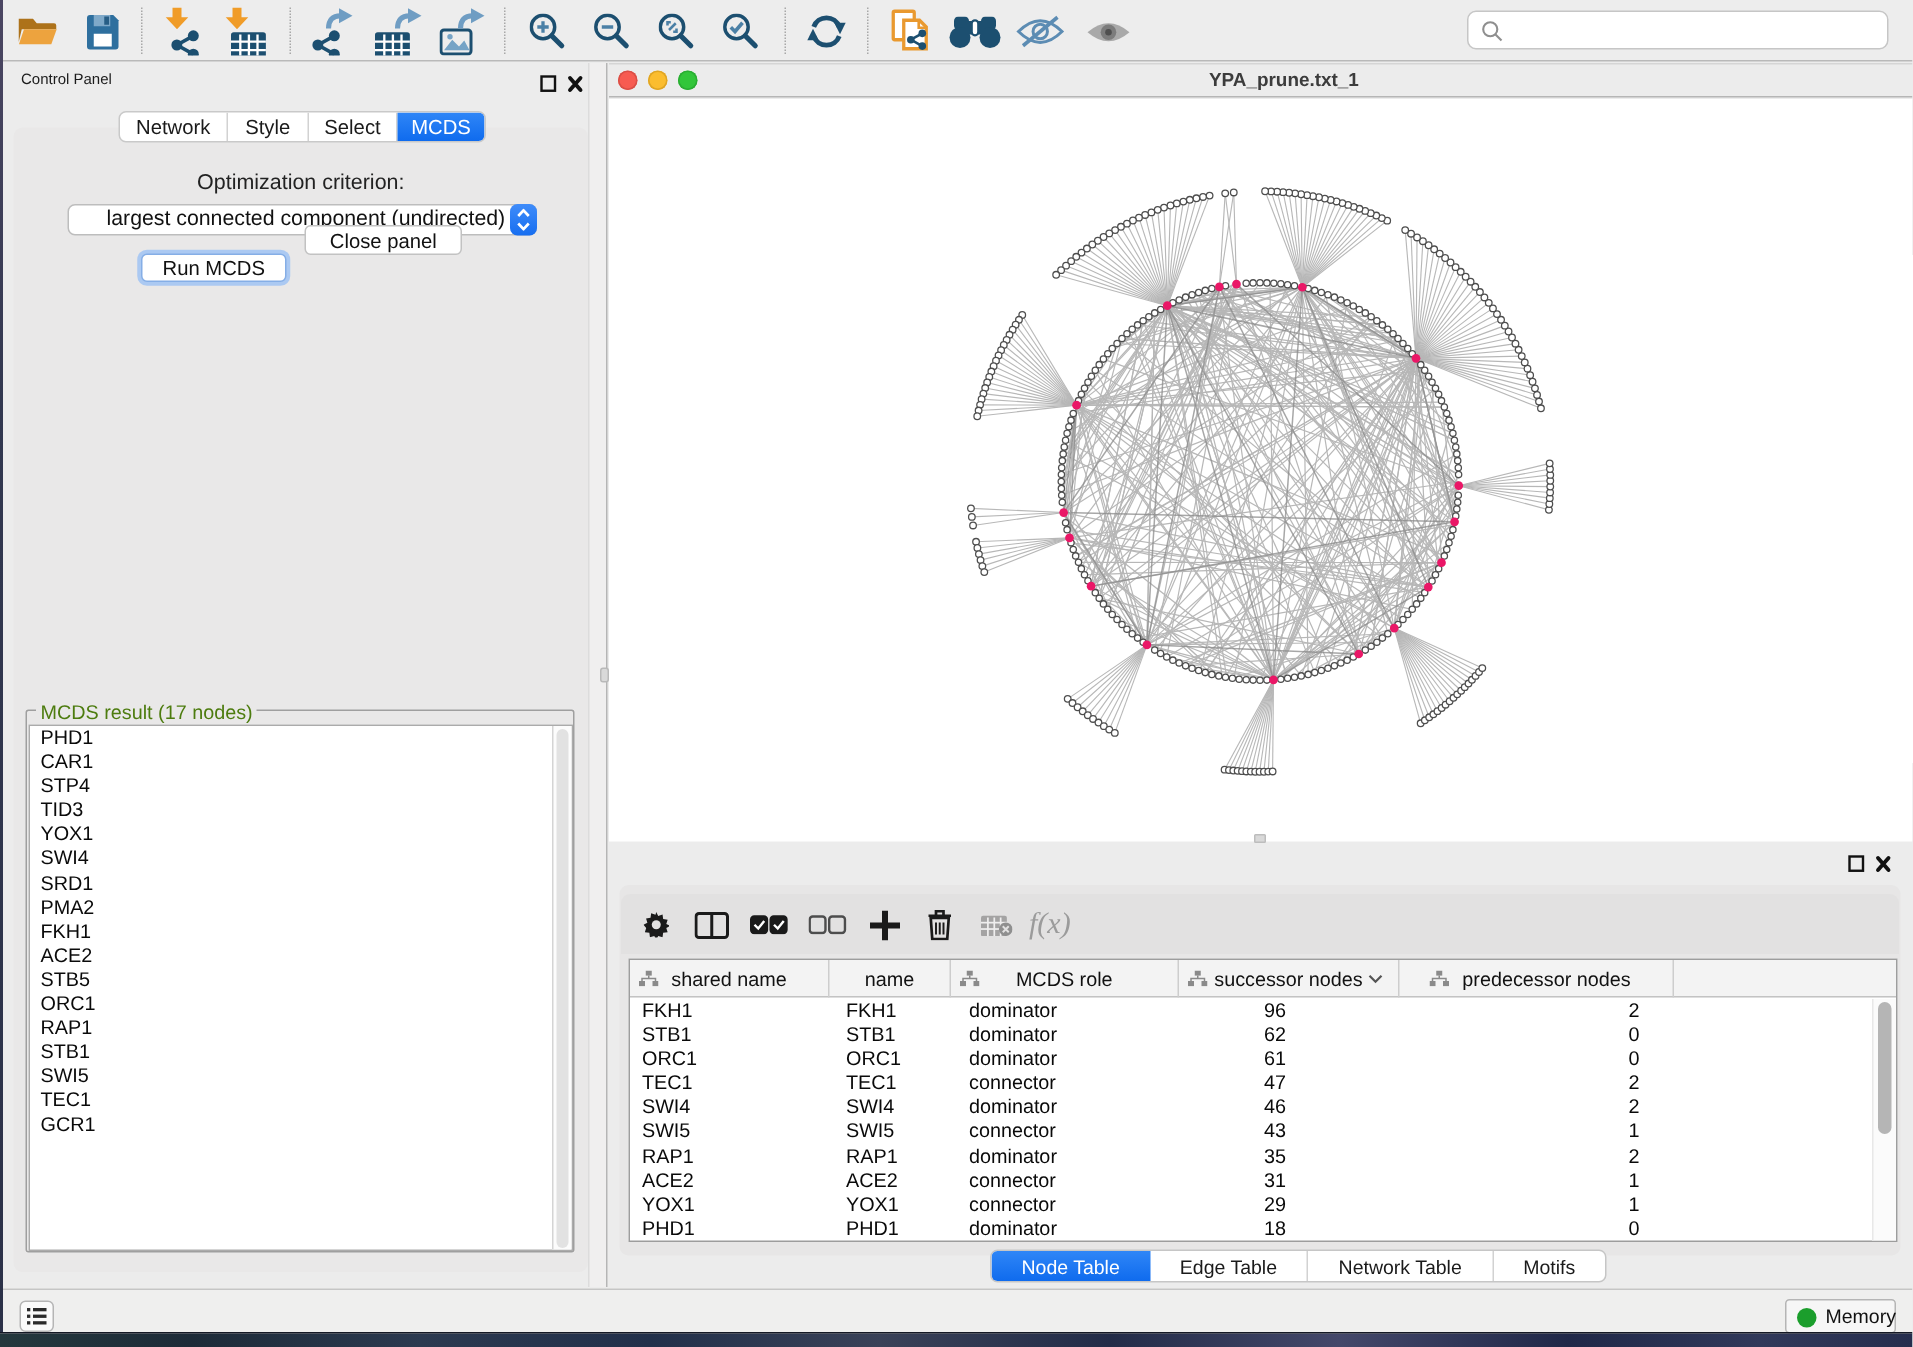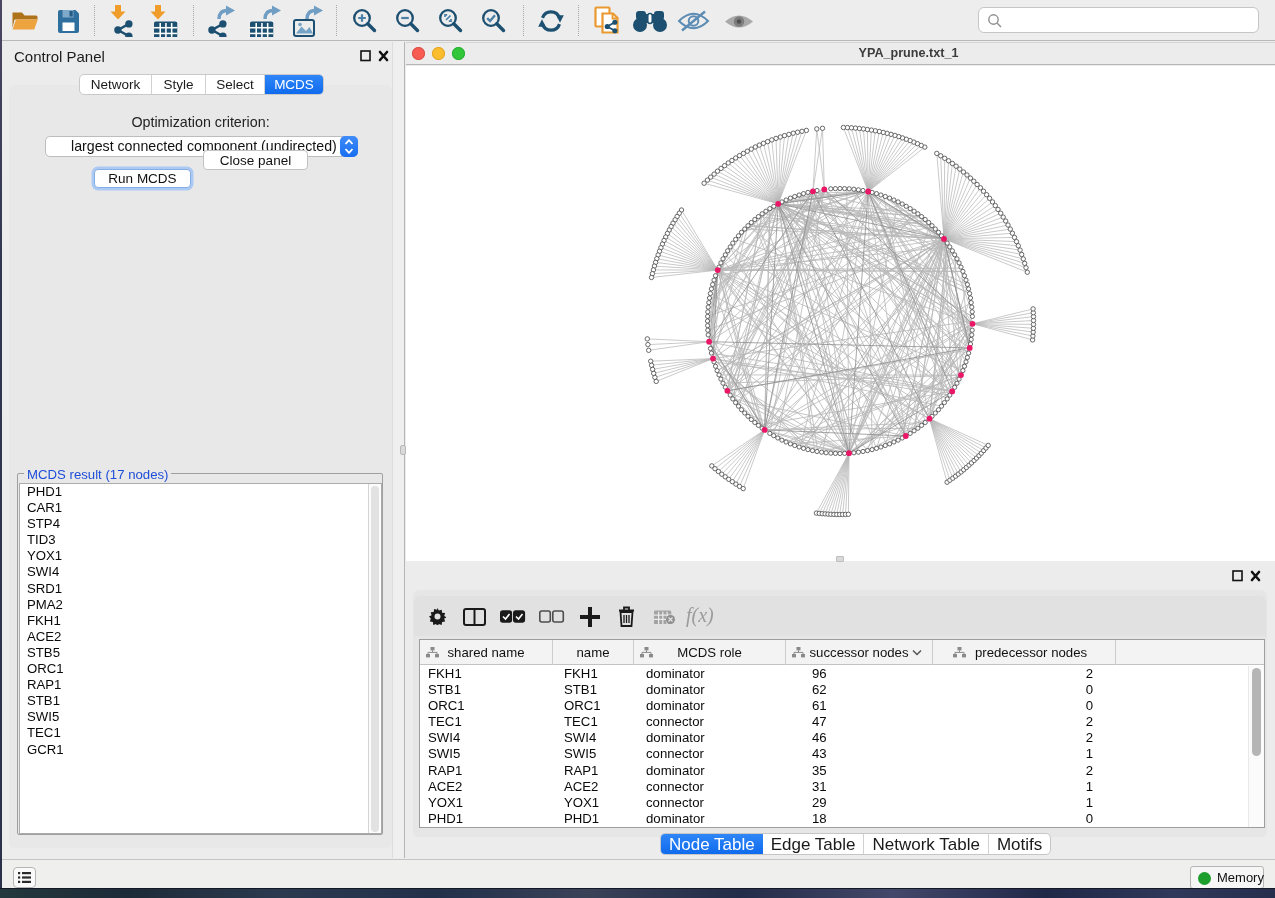--- a/index.html
+++ b/index.html
@@ -3,62 +3,62 @@
 *{margin:0;padding:0;box-sizing:border-box}
 html,body{width:1275px;height:898px;overflow:hidden}
 body{font-family:"Liberation Sans",sans-serif;background:#ececec;position:relative}
 .abs{position:absolute}
 
 #toolbar{left:0;top:0;width:1275px;height:41px;background:#ededed;border-bottom:1px solid #b9b9b9}
 .tsep{position:absolute;top:5px;height:31px;width:0;border-left:1px dotted #a8a8a8}
 #searchbox{position:absolute;left:978px;top:7px;width:281px;height:26px;background:#fff;border:1px solid #c6c6c6;border-radius:6px}
 #searchbox svg{position:absolute;left:8px;top:5px}
 
-#cp-title{left:14px;top:48px;font-size:15px;color:#1c1c1c}
+#cp-title{left:14px;top:48px;font-size:10px;color:#1c1c1c}
 #cp-body{left:9px;top:85px;width:383px;height:763px;background:#e9e8e8;border-radius:6px}
 #cp-tabs{left:79px;top:74px;width:245px;height:21px;display:flex;border:1px solid #c9c9c9;border-radius:5px;background:#fff;overflow:hidden}
 #cp-tabs div{flex:0 0 auto;text-align:center;font-size:13.5px;color:#1a1a1a;line-height:20px;border-right:1px solid #d2d2d2}
 #cp-tabs div:last-child{border-right:none;background:linear-gradient(#2f86f7,#0f6bee);color:#fff}
 #optlabel{left:9px;top:114px;width:383px;text-align:center;font-size:14.3px;color:#222}
 #dropdown{left:45px;top:136px;width:313px;height:21px;background:#fff;border:1px solid #bdbdbd;border-radius:5px;font-size:14.2px;color:#111;line-height:19px;padding-left:25px}
 #dd-step{position:absolute;right:-1px;top:-1px;width:18px;height:21px;border-radius:5px;background:linear-gradient(#3f8cfa,#176ef0)}
 .btn{background:#fff;border:1px solid #c2c2c2;border-radius:4px;font-size:13.5px;color:#111;text-align:center}
 #btn-run{left:94px;top:169px;width:97px;height:19px;line-height:18px;box-shadow:0 0 0 2.5px #abc9f2;border-color:#85aee6}
 #btn-close{left:203px;top:168px;width:105px;height:20px;line-height:19px}
 #fieldset{left:17px;top:473px;width:366px;height:362px;border:1px solid #9f9f9f;border-radius:2px}
-#fs-legend{position:absolute;left:6px;top:-7px;background:#e9e8e8;padding:0 3px;font-size:13.2px;color:#1d4ed8}
+#fs-legend{position:absolute;left:6px;top:-7px;background:#e9e8e8;padding:0 3px;font-size:13.2px;color:#4d7c0f}
 #mlist{position:absolute;left:1px;top:9px;width:363px;height:351px;background:#fff;border:1px solid #ababab}
 #mlist .it{padding-left:7px;font-size:13.2px;color:#0a0a0a;height:16.1px;line-height:16.1px}
 #mlist-sb{position:absolute;right:0;top:0;width:13px;height:100%;border-left:1px solid #d4d4d4;background:#fcfcfc}
 #mlist-sb i{position:absolute;left:2px;top:2px;width:8px;height:346px;background:#e2e2e2;border-radius:4px}
 
 #splitter{left:392px;top:42px;width:13px;height:816px;background:#f0efef;border-left:1px solid #dcdcdc;border-right:1px solid #b5b5b5}
 #grip{position:absolute;left:7px;top:403px;width:6px;height:10px;background:#d9d9d9;border:1px solid #b9b9b9;border-radius:2px}
 
 #net-title{left:406px;top:42px;width:869px;height:23px;background:#ececec;border-bottom:1px solid #b6b6b6;border-top:1px solid #d5d5d5}
 .tl{position:absolute;top:47px;width:13px;height:13px;border-radius:50%}
-#net-name{left:806px;top:46px;width:205px;text-align:center;font-size:12.6px;font-weight:bold;color:#3c3c3c}
+#net-name{left:806px;top:46px;width:205px;font-size:12.6px;font-weight:bold;color:#3c3c3c}
 #canvas{left:406px;top:66px;width:869px;height:495px;background:#fff}
 #hgrip{left:836px;top:556px;width:8px;height:6px;background:#d9d9d9;border:1px solid #bdbdbd;border-radius:1px}
 
 #tp-title{left:415px;top:598px;font-size:13px;color:#1c1c1c}
 #tp-body{left:413px;top:590px;width:854px;height:247px;background:#e7e6e6;border-radius:6px}
 #tp-toolbar{position:absolute;left:1px;top:6px;width:852px;height:40px;background:#e2e1e1;border-radius:6px 6px 0 0}
 #tbl{left:419px;top:639px;width:846px;height:189px;background:#fff;border:1px solid #9d9d9d}
 #tbl-head{position:absolute;left:0;top:0;width:844px;height:25px;background:#f3f3f3;border-bottom:1px solid #c3c3c3;font-size:13.2px;color:#111}
 .hc{position:absolute;top:0;height:25px;border-right:1px solid #cdcdcd;text-align:center;line-height:25px}
 .hic{position:absolute;top:7px;left:6px}
 .rows{position:absolute;left:0;top:26px;width:828px;font-size:13.2px;color:#0a0a0a}
 .row{height:16.1px;line-height:16.1px;position:relative}
 .c1{position:absolute;left:8px}.c2{position:absolute;left:144px}.c3{position:absolute;left:226px}
-.c4{position:absolute;width:100px;left:392px;text-align:left}.c5{position:absolute;width:100px;left:573px;text-align:right}
+.c4{position:absolute;width:100px;left:380px;text-align:center}.c5{position:absolute;width:100px;left:573px;text-align:right}
 #tbl-sb{position:absolute;right:0;top:26px;width:16px;height:161px;background:#fbfbfb;border-left:1px solid #e8e8e8}
 #tbl-sb i{position:absolute;left:3px;top:2px;width:9px;height:88px;background:#b5b5b5;border-radius:5px}
 #bottabs{left:660px;top:833px;height:22px;display:flex;border:1px solid #c6c6c6;border-radius:5px;background:#fff;overflow:hidden}
-#bottabs div{font-size:17px;color:#1a1a1a;line-height:21px;padding:0 8px;border-right:1px solid #d2d2d2}
+#bottabs div{font-size:13px;color:#1a1a1a;line-height:21px;padding:0 20px;border-right:1px solid #d2d2d2}
 #bottabs div:first-child{background:linear-gradient(#2f86f7,#0f6bee);color:#fff;border-right:none}
 #bottabs div:last-child{border-right:none}
 
 #statusbar{left:0;top:859px;width:1275px;height:29px;background:#efefee;border-top:1px solid #c5c5c5}
 #sb-icon{position:absolute;left:13px;top:7px;width:23px;height:21px;background:#fafafa;border:1px solid #b5b5b5;border-radius:4px}
 #memory{position:absolute;left:1190px;top:6px;width:74px;height:23px;background:#f6f6f6;border:1px solid #b5b5b5;border-radius:3px;font-size:13px;color:#111;line-height:22px;padding-left:26px}
 #memory b{position:absolute;left:7px;top:5px;width:13px;height:13px;border-radius:50%;background:#1b9e2c}
 #wallpaper{left:0;top:888px;width:1275px;height:10px;border-top:1px solid #141824;background:linear-gradient(90deg,#24383d,#1d2b38 10%,#2c3a50 22%,#22304a 34%,#3a4258 46%,#232c48 58%,#44486a 70%,#202848 82%,#31395a 92%,#262e4e)}
 #ledge{left:0;top:0;width:2px;height:888px;background:linear-gradient(#4b4662,#323850 30%,#2b3148)}
 </style></head>

